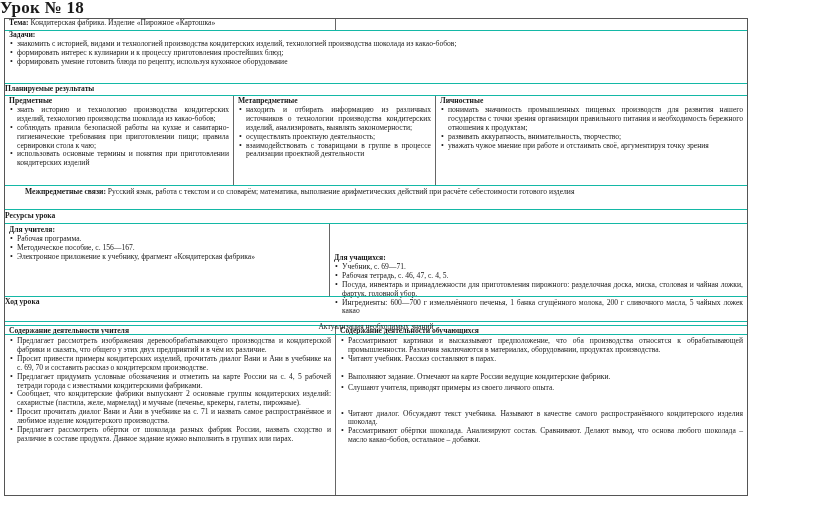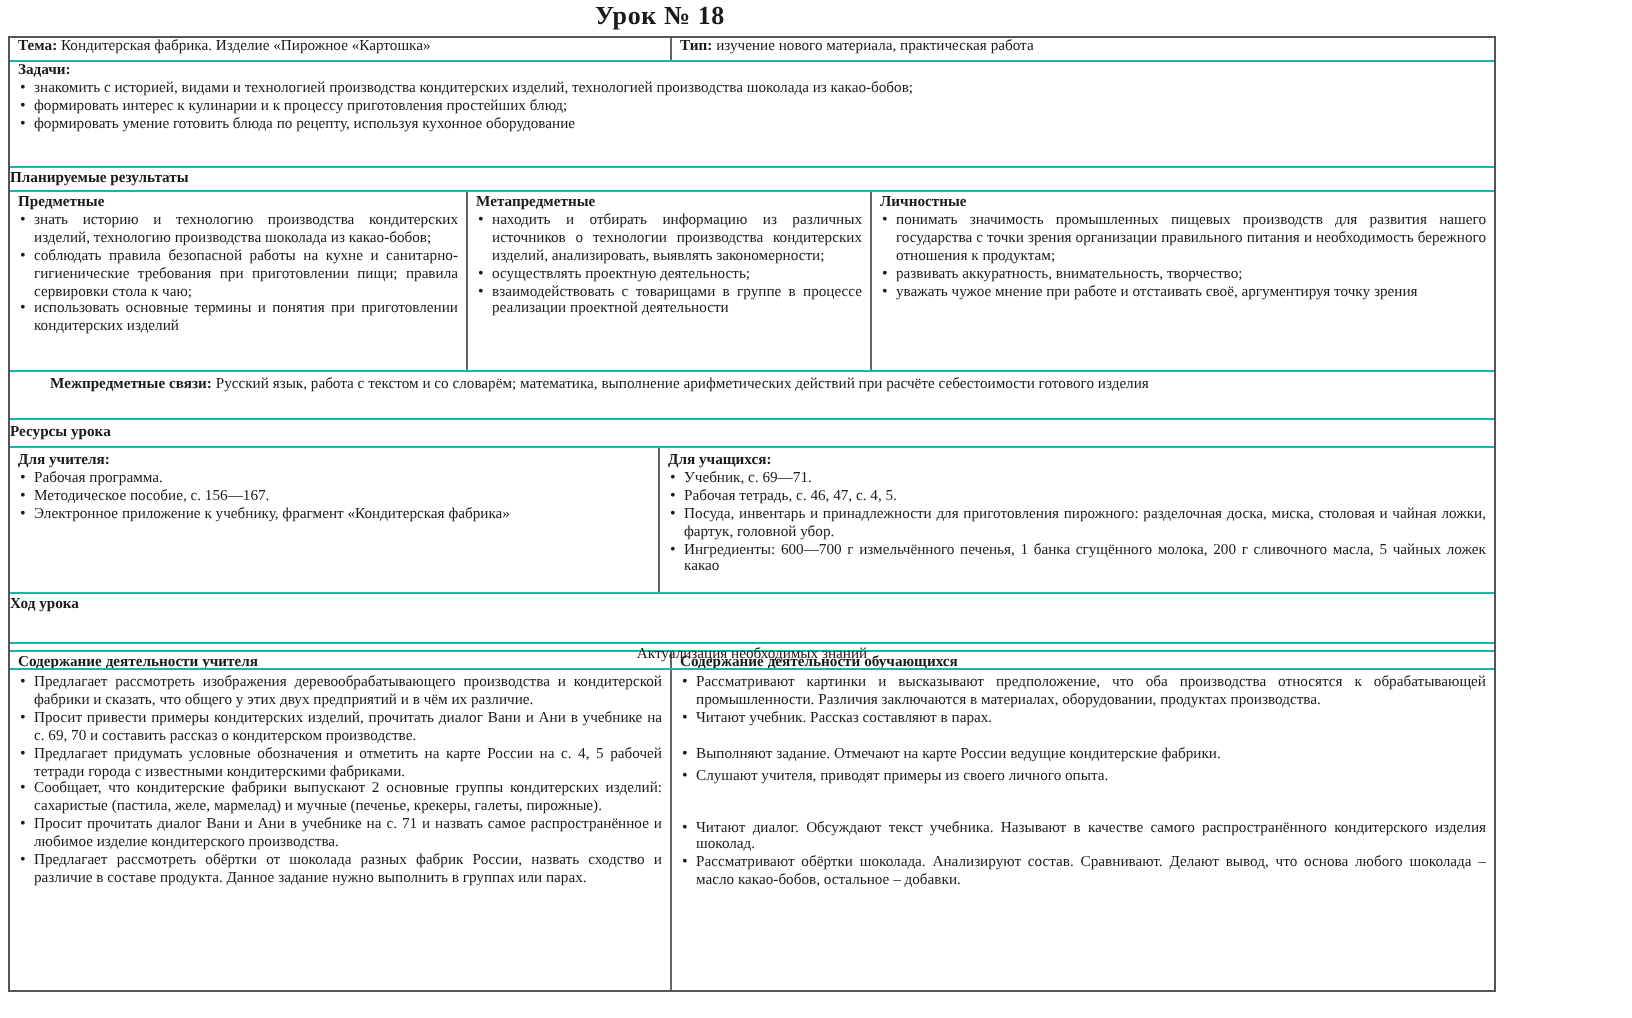--- a/index.html
+++ b/index.html
@@ -2,22 +2,22 @@
 <html><head>
 <meta charset="utf-8">
 <style>
   html, body { margin: 0; padding: 0; background: #ffffff; }
   body {
     width: 816px; height: 509px; overflow: hidden; position: relative;
     font-family: "Liberation Serif", serif; color: #1a1a1a;
     font-size: 7.6px; line-height: 8.9px;
   }
   .title {
-    position: absolute; left: 0; width: 660px; top: 2px; text-align: center;
-    font-weight: bold; font-size: 13px; line-height: 12px; letter-spacing: 0.3px;
+    position: absolute; left: 0; width: 660px; top: 2px; 
+    font-weight: bold; font-size: 17px; line-height: 12px; letter-spacing: 0.3px;
   }
   .doc {
     position: absolute; left: 4px; top: 18px; width: 742px; height: 476px;
     border: 1.2px solid #555;
   }
   .row { position: absolute; left: 0; right: 0; border-top: 1px solid #14b8a6; }
   .row.first { border-top: none; }
   .b { font-weight: bold; }
   .center { text-align: center; }
   ul { margin: 0; padding: 0; list-style: none; }
@@ -33,24 +33,20 @@
 <div class="title">Урок № 18</div>
 
 <div class="doc">
 
   <div class="row first" style="top:0; height:11px;">
     <div class="cell" style="left:0; width:330px; padding-top:0;">
       <span class="b">Тема:</span>
       <span>Кондитерская фабрика. Изделие «Пирожное «Картошка»</span>
     </div>
     <div class="vline" style="left:330px;"></div>
-    <div class="cell" style="left:331px; right:0; padding-top:0;">
-      <span class="b">Тип:</span>
-      <span>изучение нового материала, практическая работа</span>
-    </div>
   </div>
 
   <div class="row" style="top:11px; height:40px;">
     <div class="cell" style="left:0; right:0; padding-top:0;">
       <div class="b">Задачи:</div>
       <ul>
         <li>знакомить с историей, видами и технологией производства кондитерских изделий, технологией производства шоколада из какао-бобов;</li>
         <li>формировать интерес к кулинарии и к процессу приготовления простейших блюд;</li>
         <li>формировать умение готовить блюда по рецепту, используя кухонное оборудование</li>
       </ul>
@@ -104,21 +100,21 @@
   <div class="row" style="top:204px; height:72px;">
     <div class="cell" style="left:0; width:324px; padding-top:2px;">
       <div class="b">Для учителя:</div>
       <ul>
         <li>Рабочая программа.</li>
         <li>Методическое пособие, с. 156—167.</li>
         <li>Электронное приложение к учебнику, фрагмент «Кондитерская фабрика»</li>
       </ul>
     </div>
     <div class="vline" style="left:324px;"></div>
-    <div class="cell" style="left:325px; right:0; padding-top:2px;">
+    <div class="cell" style="left:325px; right:0; padding-top:2px;margin-top:28px;">
       <div class="b">Для учащихся:</div>
       <ul>
         <li>Учебник, с. 69—71.</li>
         <li>Рабочая тетрадь, с. 46, 47, с. 4, 5.</li>
         <li>Посуда, инвентарь и принадлежности для приготовления пирожного: разделочная доска, миска, столовая и чайная ложки, фартук, головной убор.</li>
         <li>Ингредиенты: 600—700 г измельчённого печенья, 1 банка сгущённого молока, 200 г сливочного масла, 5 чайных ложек какао</li>
       </ul>
     </div>
   </div>
 

